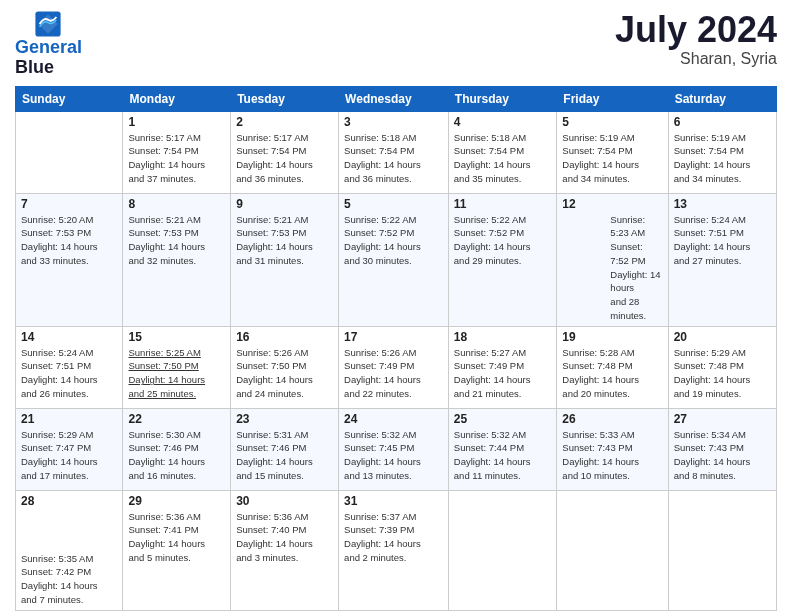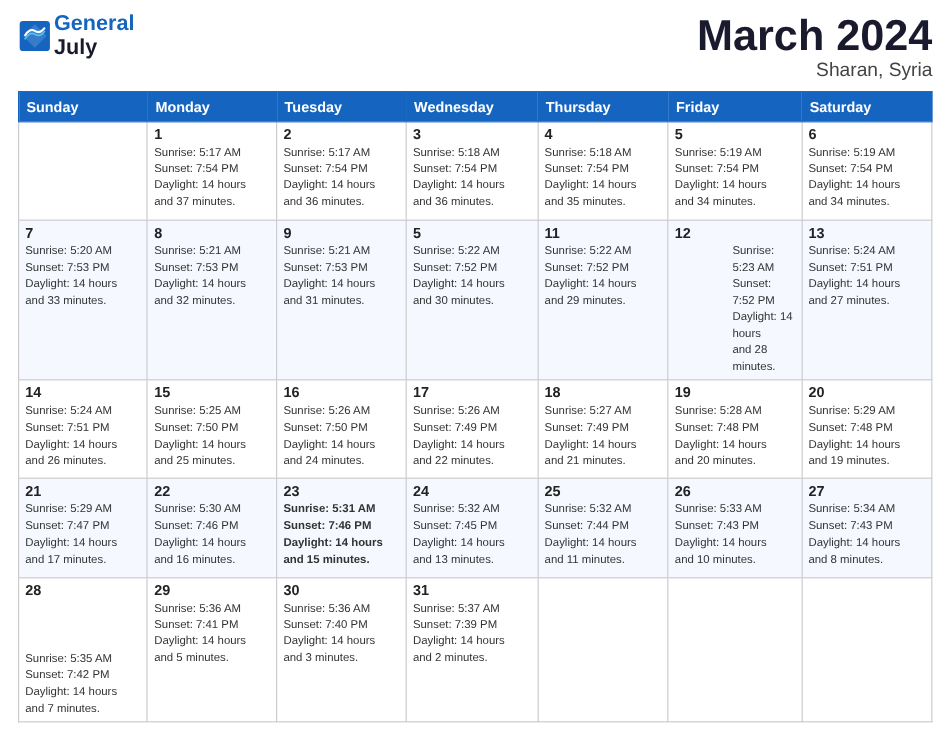--- a/index.html
+++ b/index.html
@@ -19,20 +19,21 @@
     }
     .header {
       display: flex;
       justify-content: space-between;
       align-items: flex-start;
       margin-bottom: 8px;
     }
     .logo {
       display: flex;
       align-items: center;
+      flex-direction: column;
     }
     .logo-text {
       font-size: 18px;
       font-weight: bold;
       color: #1a1a2e;
       line-height: 1.1;
     }
     .logo-text span {
       color: #1565c0;
     }
@@ -107,25 +108,25 @@
   <div class="header">
     <div class="logo">
       <svg class="logo-icon" viewBox="0 0 40 40">
         <rect x="2" y="2" width="36" height="36" rx="4" fill="#1565c0"></rect>
         <polygon points="20,6 34,20 20,34 6,20" fill="#fff" opacity="0.15"></polygon>
         <path d="M8 20 Q14 10 20 14 Q26 18 32 10" stroke="#fff" stroke-width="2.5" fill="none"></path>
         <path d="M8 24 Q14 14 20 18 Q26 22 32 14" stroke="#4fc3f7" stroke-width="2" fill="none"></path>
       </svg>
       <div class="logo-text">
         <div><span>General</span></div>
-        <div>July</div>
+        <div>Blue</div>
       </div>
     </div>
     <div class="title-block">
-      <div class="month-title">March 2024</div>
+      <div class="month-title">July 2024</div>
       <div class="subtitle">Sharan, Syria</div>
     </div>
   </div>
 
   <table class="calendar-table">
     <thead>
       <tr>
       <th>Sunday</th>
           <th>Monday</th>
           <th>Tuesday</th>
@@ -235,21 +236,21 @@
         <tr>
           <td>
             <span class="day-number">14</span>
             <div class="cell-info" style="white-space: pre-line;">Sunrise: 5:24 AM
 Sunset: 7:51 PM
 Daylight: 14 hours
 and 26 minutes.</div>
           </td>
           <td>
             <span class="day-number">15</span>
-            <div class="cell-info" style="white-space: pre-line;">Sunrise: 5:25 AM
+            <div class="cell-info" style="white-space: pre-line; text-decoration: underline;">Sunrise: 5:25 AM
 Sunset: 7:50 PM
 Daylight: 14 hours
 and 25 minutes.</div>
           </td>
           <td>
             <span class="day-number">16</span>
             <div class="cell-info" style="white-space: pre-line;">Sunrise: 5:26 AM
 Sunset: 7:50 PM
 Daylight: 14 hours
 and 24 minutes.</div>
@@ -293,21 +294,21 @@
           </td>
           <td>
             <span class="day-number">22</span>
             <div class="cell-info" style="white-space: pre-line;">Sunrise: 5:30 AM
 Sunset: 7:46 PM
 Daylight: 14 hours
 and 16 minutes.</div>
           </td>
           <td>
             <span class="day-number">23</span>
-            <div class="cell-info" style="white-space: pre-line; font-weight: bold;">Sunrise: 5:31 AM
+            <div class="cell-info" style="white-space: pre-line;">Sunrise: 5:31 AM
 Sunset: 7:46 PM
 Daylight: 14 hours
 and 15 minutes.</div>
           </td>
           <td>
             <span class="day-number">24</span>
             <div class="cell-info" style="white-space: pre-line;">Sunrise: 5:32 AM
 Sunset: 7:45 PM
 Daylight: 14 hours
 and 13 minutes.</div>

